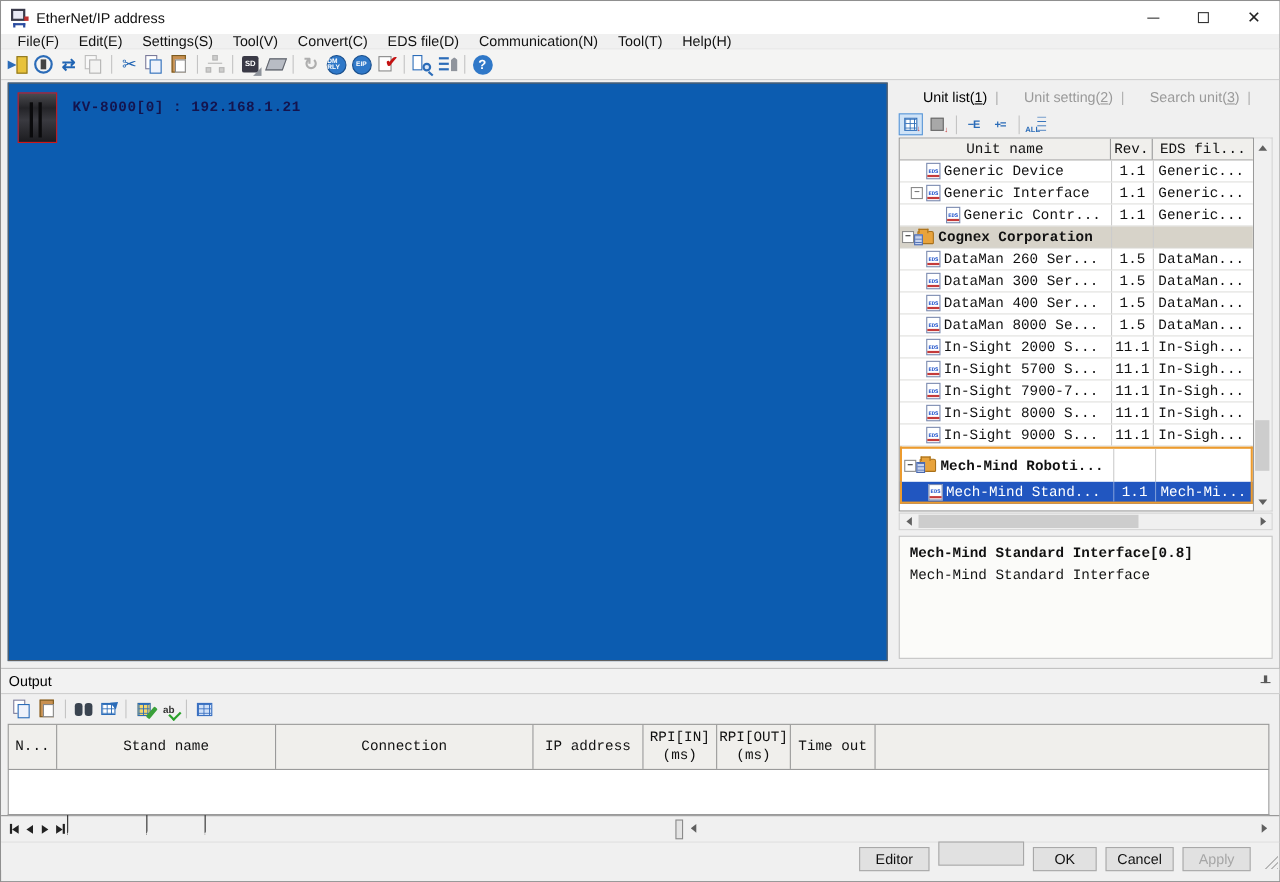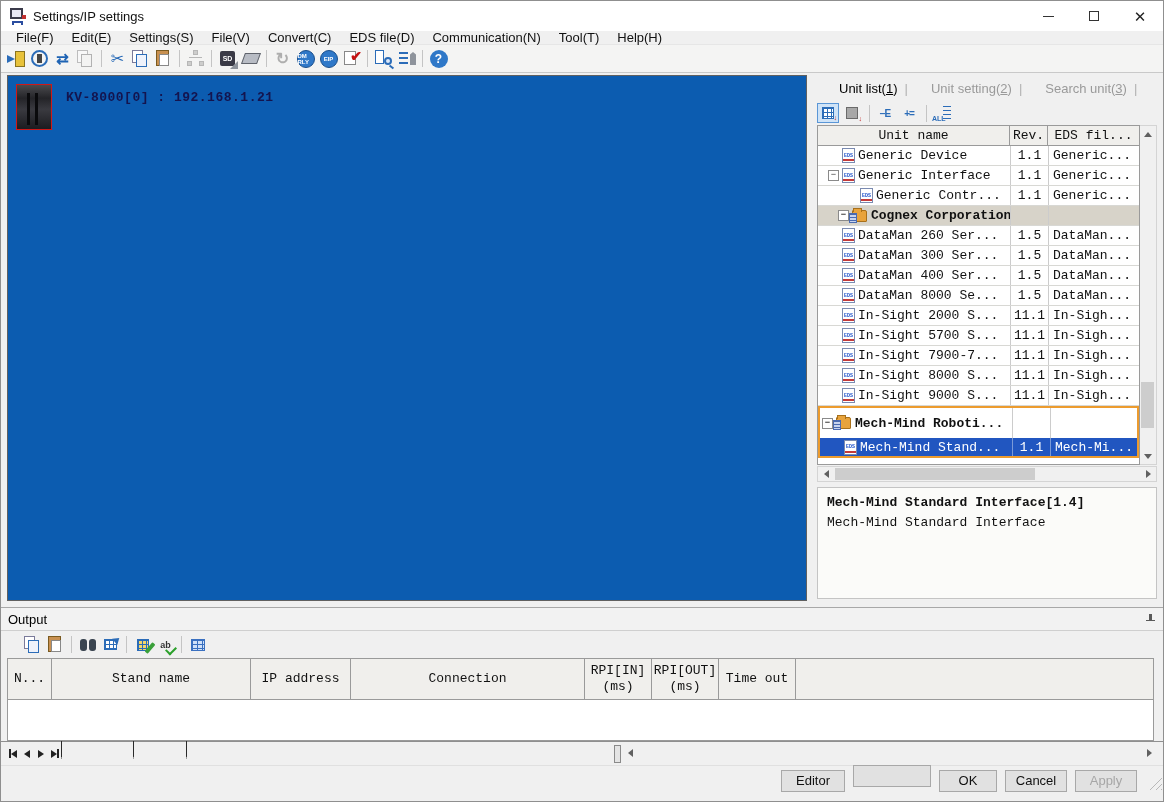--- a/index.html
+++ b/index.html
@@ -128,21 +128,21 @@
   .hbtn.left{left:0;} .hbtn.right{right:0;}
   .hthumb{position:absolute;top:1px;left:17px;height:12px;width:200px;background:#cdcdcd;}
 
   
   .detail{flex:1;margin:5px 2px 2px 4px;background:#fbfbf9;border:1px solid #c4c4c4;padding:7px 9px;font-family:"Liberation Mono",monospace;font-size:13px;color:#111;}
   .detail .dt{font-weight:bold;margin-bottom:5px;}
 
   
   .output{height:134px;background:#f0f0f0;border-top:1px solid #a8a8a8;display:flex;flex-direction:column;}
   .out-header{height:23px;border-bottom:1px solid #cfcfcf;background:#f2f2f2;display:flex;align-items:center;padding:0 7px;font-size:13px;flex:0 0 auto;}
-  .out-toolbar{height:27px;display:flex;align-items:center;padding-left:20px;flex:0 0 auto;}
+  .out-toolbar{height:27px;display:flex;align-items:center;padding-left:8px;flex:0 0 auto;}
   .o-binoc{position:relative;width:16px;height:12px;}
   .o-binoc::before,.o-binoc::after{content:"";position:absolute;top:0;width:7px;height:12px;background:#3a4450;border-radius:3px;}
   .o-binoc::before{left:0;} .o-binoc::after{right:0;}
   .o-jump .m-grid{width:13px;height:11px;}
   .o-jump::after{content:"";position:absolute;right:1px;top:2px;width:0;height:0;border-left:6px solid #2b6cb8;border-top:4px solid transparent;border-bottom:4px solid transparent;transform:rotate(-40deg);}
   .o-edit .m-grid{width:12px;height:12px;background-color:#f4d66a;}
   .o-edit::after{content:"";position:absolute;right:1px;bottom:1px;width:4px;height:12px;background:#3aa03a;transform:rotate(40deg);border-radius:1px;}
   .o-abc{font-size:9px;font-weight:bold;color:#333;}
   .o-abc::after{content:"";position:absolute;right:0;bottom:2px;width:8px;height:5px;border-left:2px solid #2aa02a;border-bottom:2px solid #2aa02a;transform:rotate(-45deg);}
   .o-grid{width:14px;height:12px;background:
@@ -180,39 +180,39 @@
 <body>
 
 <div class="window">
 
   <div class="titlebar">
     <span class="appicon">
         <span class="m"></span>
         <span class="b"></span>
         <span class="r"></span>
       </span>
-    <span class="titletext">Settings/IP settings</span>
+    <span class="titletext">EtherNet/IP address</span>
     <span class="wcontrols">
       <span class="wbtn">
           <span class="min"></span>
         </span>
       <span class="wbtn">
           <span class="max"></span>
         </span>
       <span class="wbtn">
           <span class="cls">✕</span>
         </span>
     </span>
   </div>
 
   <div class="menubar" id="menubar">
       <span class="menu-item">File(F)</span>
       <span class="menu-item">Edit(E)</span>
       <span class="menu-item">Settings(S)</span>
-      <span class="menu-item">File(V)</span>
+      <span class="menu-item">Tool(V)</span>
       <span class="menu-item">Convert(C)</span>
       <span class="menu-item">EDS file(D)</span>
       <span class="menu-item">Communication(N)</span>
       <span class="menu-item">Tool(T)</span>
       <span class="menu-item">Help(H)</span>
     </div>
 
   <div class="toolbar" id="main-toolbar">
       <span class="ticon k-door">
         <span class="arr"></span>
@@ -348,21 +348,21 @@
               <div class="ut-row">
                 <span class="cname">
                   <span class="spacer" style="width: 42px;"></span>
                   <span class="eds-ic">EDS</span>
                   <span>Generic Contr...</span>
                 </span>
                 <span class="crev">1.1</span>
                 <span class="ceds">Generic...</span>
               </div>
               <div class="ut-row group shaded">
-                <span class="cname" style="padding-left: 20px;">
+                <span class="cname" style="padding-left: 2px;">
                   <span class="exp"></span>
                   <span class="fold-ic"></span>
                   <span>Cognex Corporation</span>
                 </span>
                 <span class="crev"></span>
                 <span class="ceds"></span>
               </div>
               <div class="ut-row">
                 <span class="cname">
                   <span class="spacer" style="width: 24px;"></span>
@@ -479,21 +479,21 @@
         <span class="hbtn left">
             <span class="tri t-left"></span>
           </span>
         <span class="hthumb"></span>
         <span class="hbtn right">
             <span class="tri t-right"></span>
           </span>
       </div>
 
       <div class="detail">
-        <div class="dt">Mech-Mind Standard Interface[1.4]</div>
+        <div class="dt">Mech-Mind Standard Interface[0.8]</div>
         <div>Mech-Mind Standard Interface</div>
       </div>
     </div>
   </div>
 
   <div class="output">
     <div class="out-header">
       <span>Output</span>
       <span class="pin"></span>
     </div>
@@ -519,22 +519,22 @@
         </span>
         <span class="ticon k-abc o-abc">ab</span>
         <span class="tsep"></span>
         <span class="ticon k-gridv">
           <span class="o-grid"></span>
         </span>
       </div>
     <div class="out-thead" id="out-thead">
         <span class="c col0">N...</span>
         <span class="c col1">Stand name</span>
+        <span class="c col3">Connection</span>
         <span class="c col2">IP address</span>
-        <span class="c col3">Connection</span>
         <span class="c col4">RPI[IN]
 (ms)</span>
         <span class="c col5">RPI[OUT]
 (ms)</span>
         <span class="c col6">Time out</span>
         <span class="c col8"></span>
       </div>
     <div class="out-body"></div>
   </div>
 

